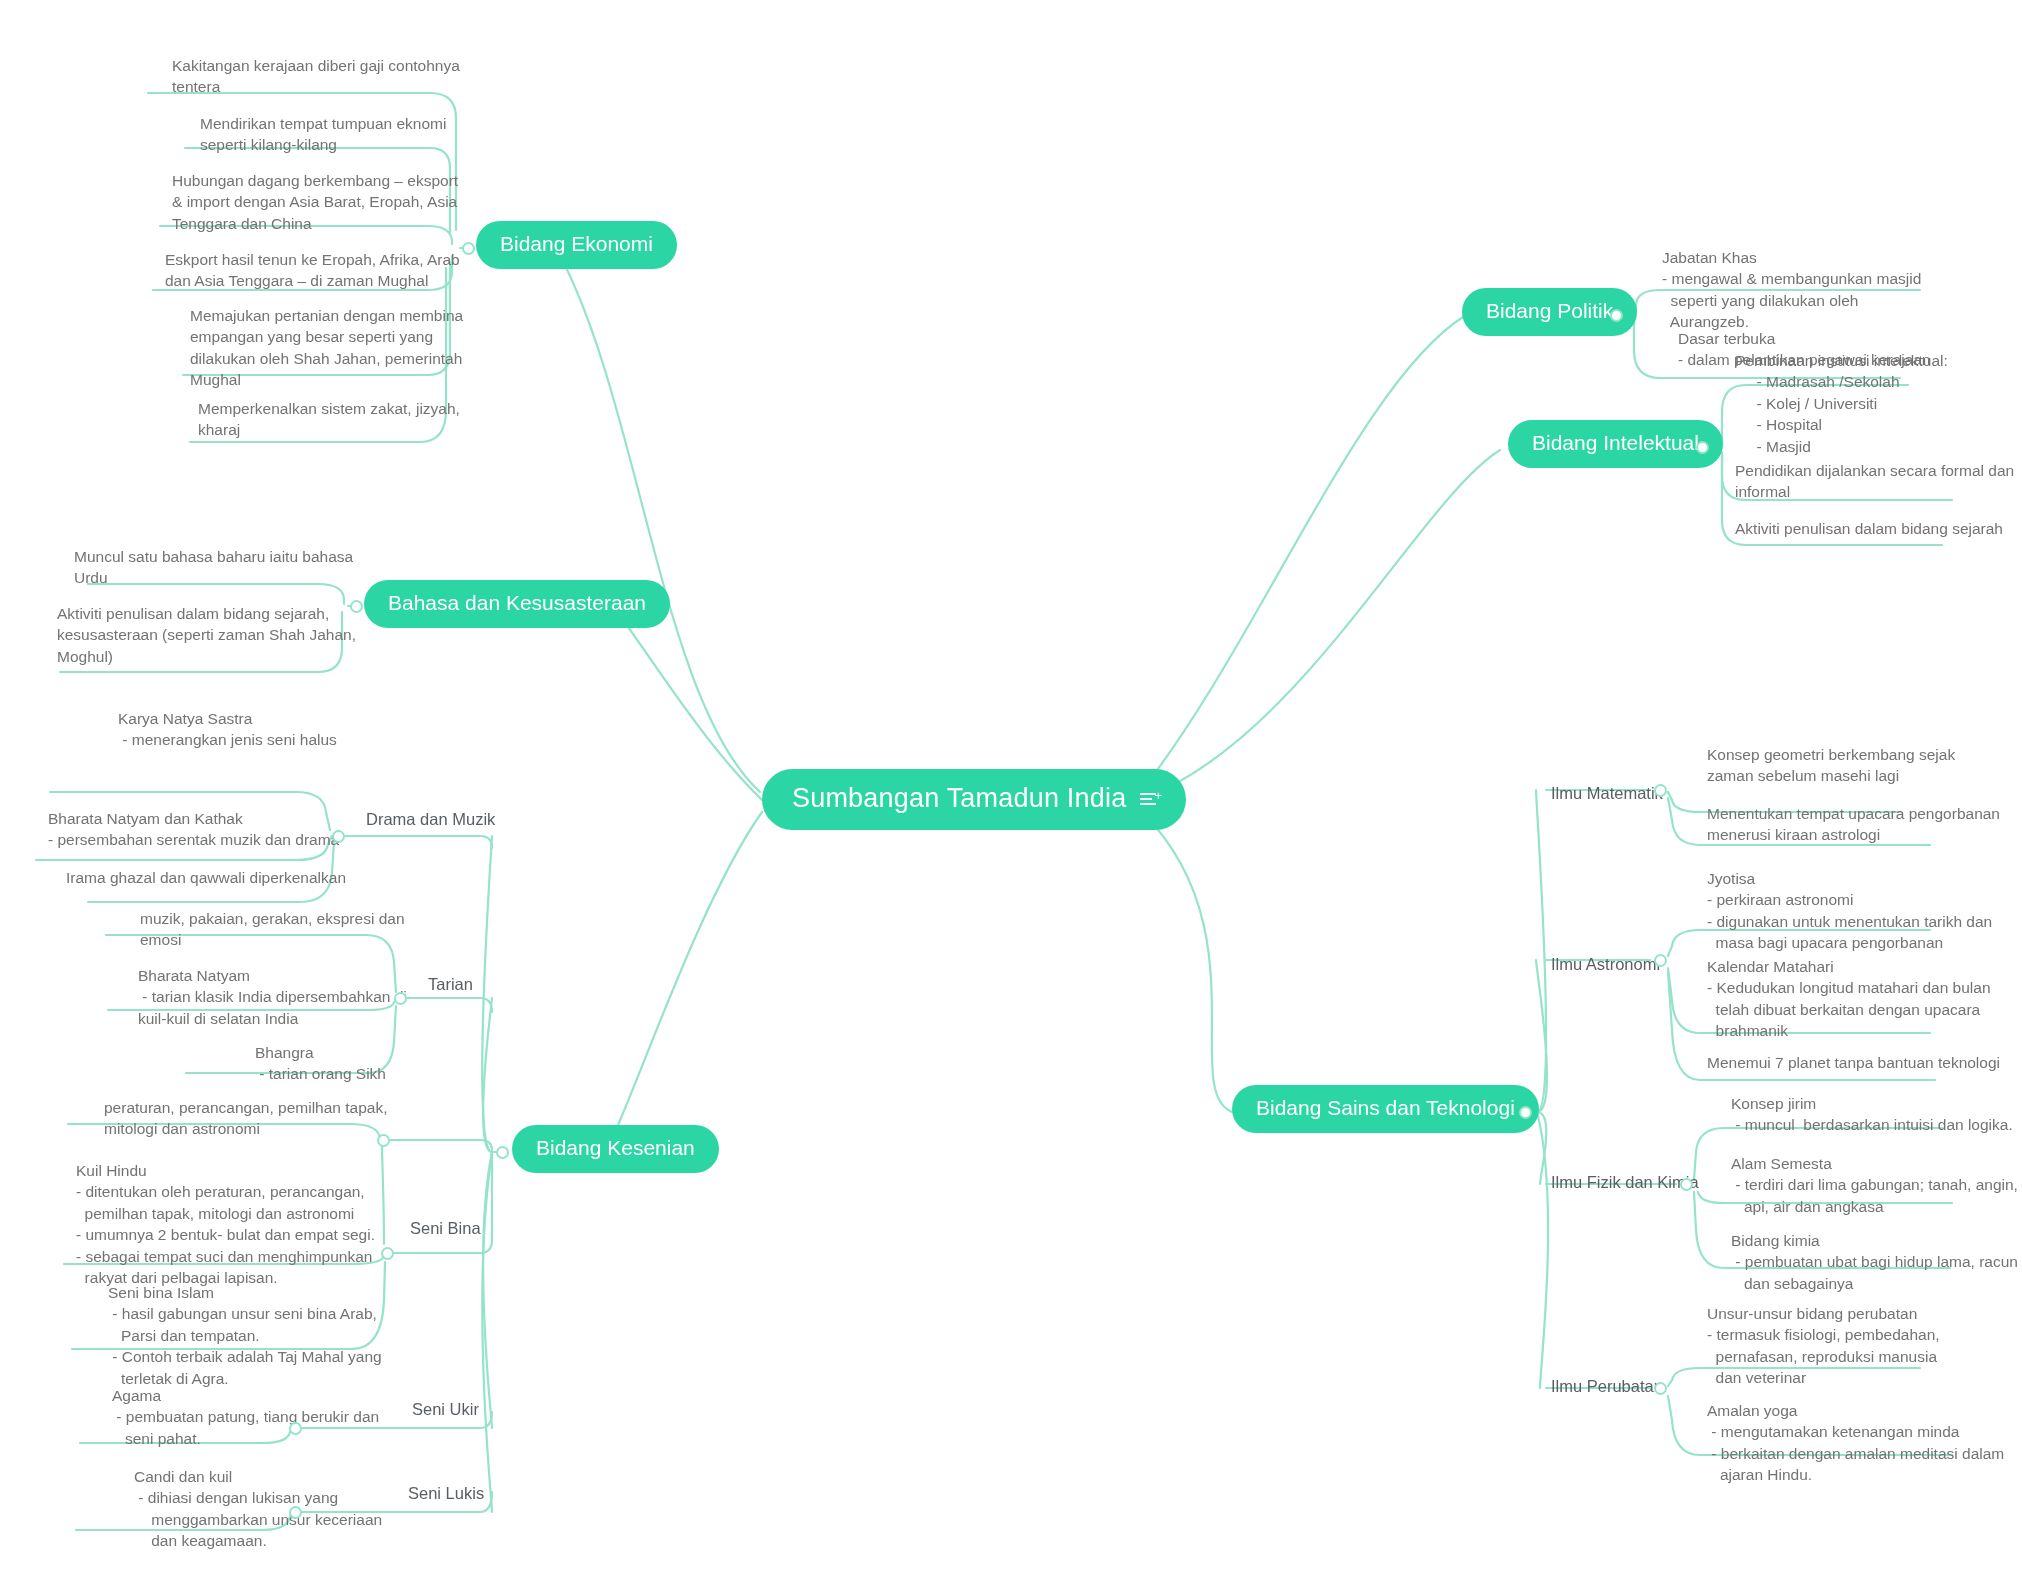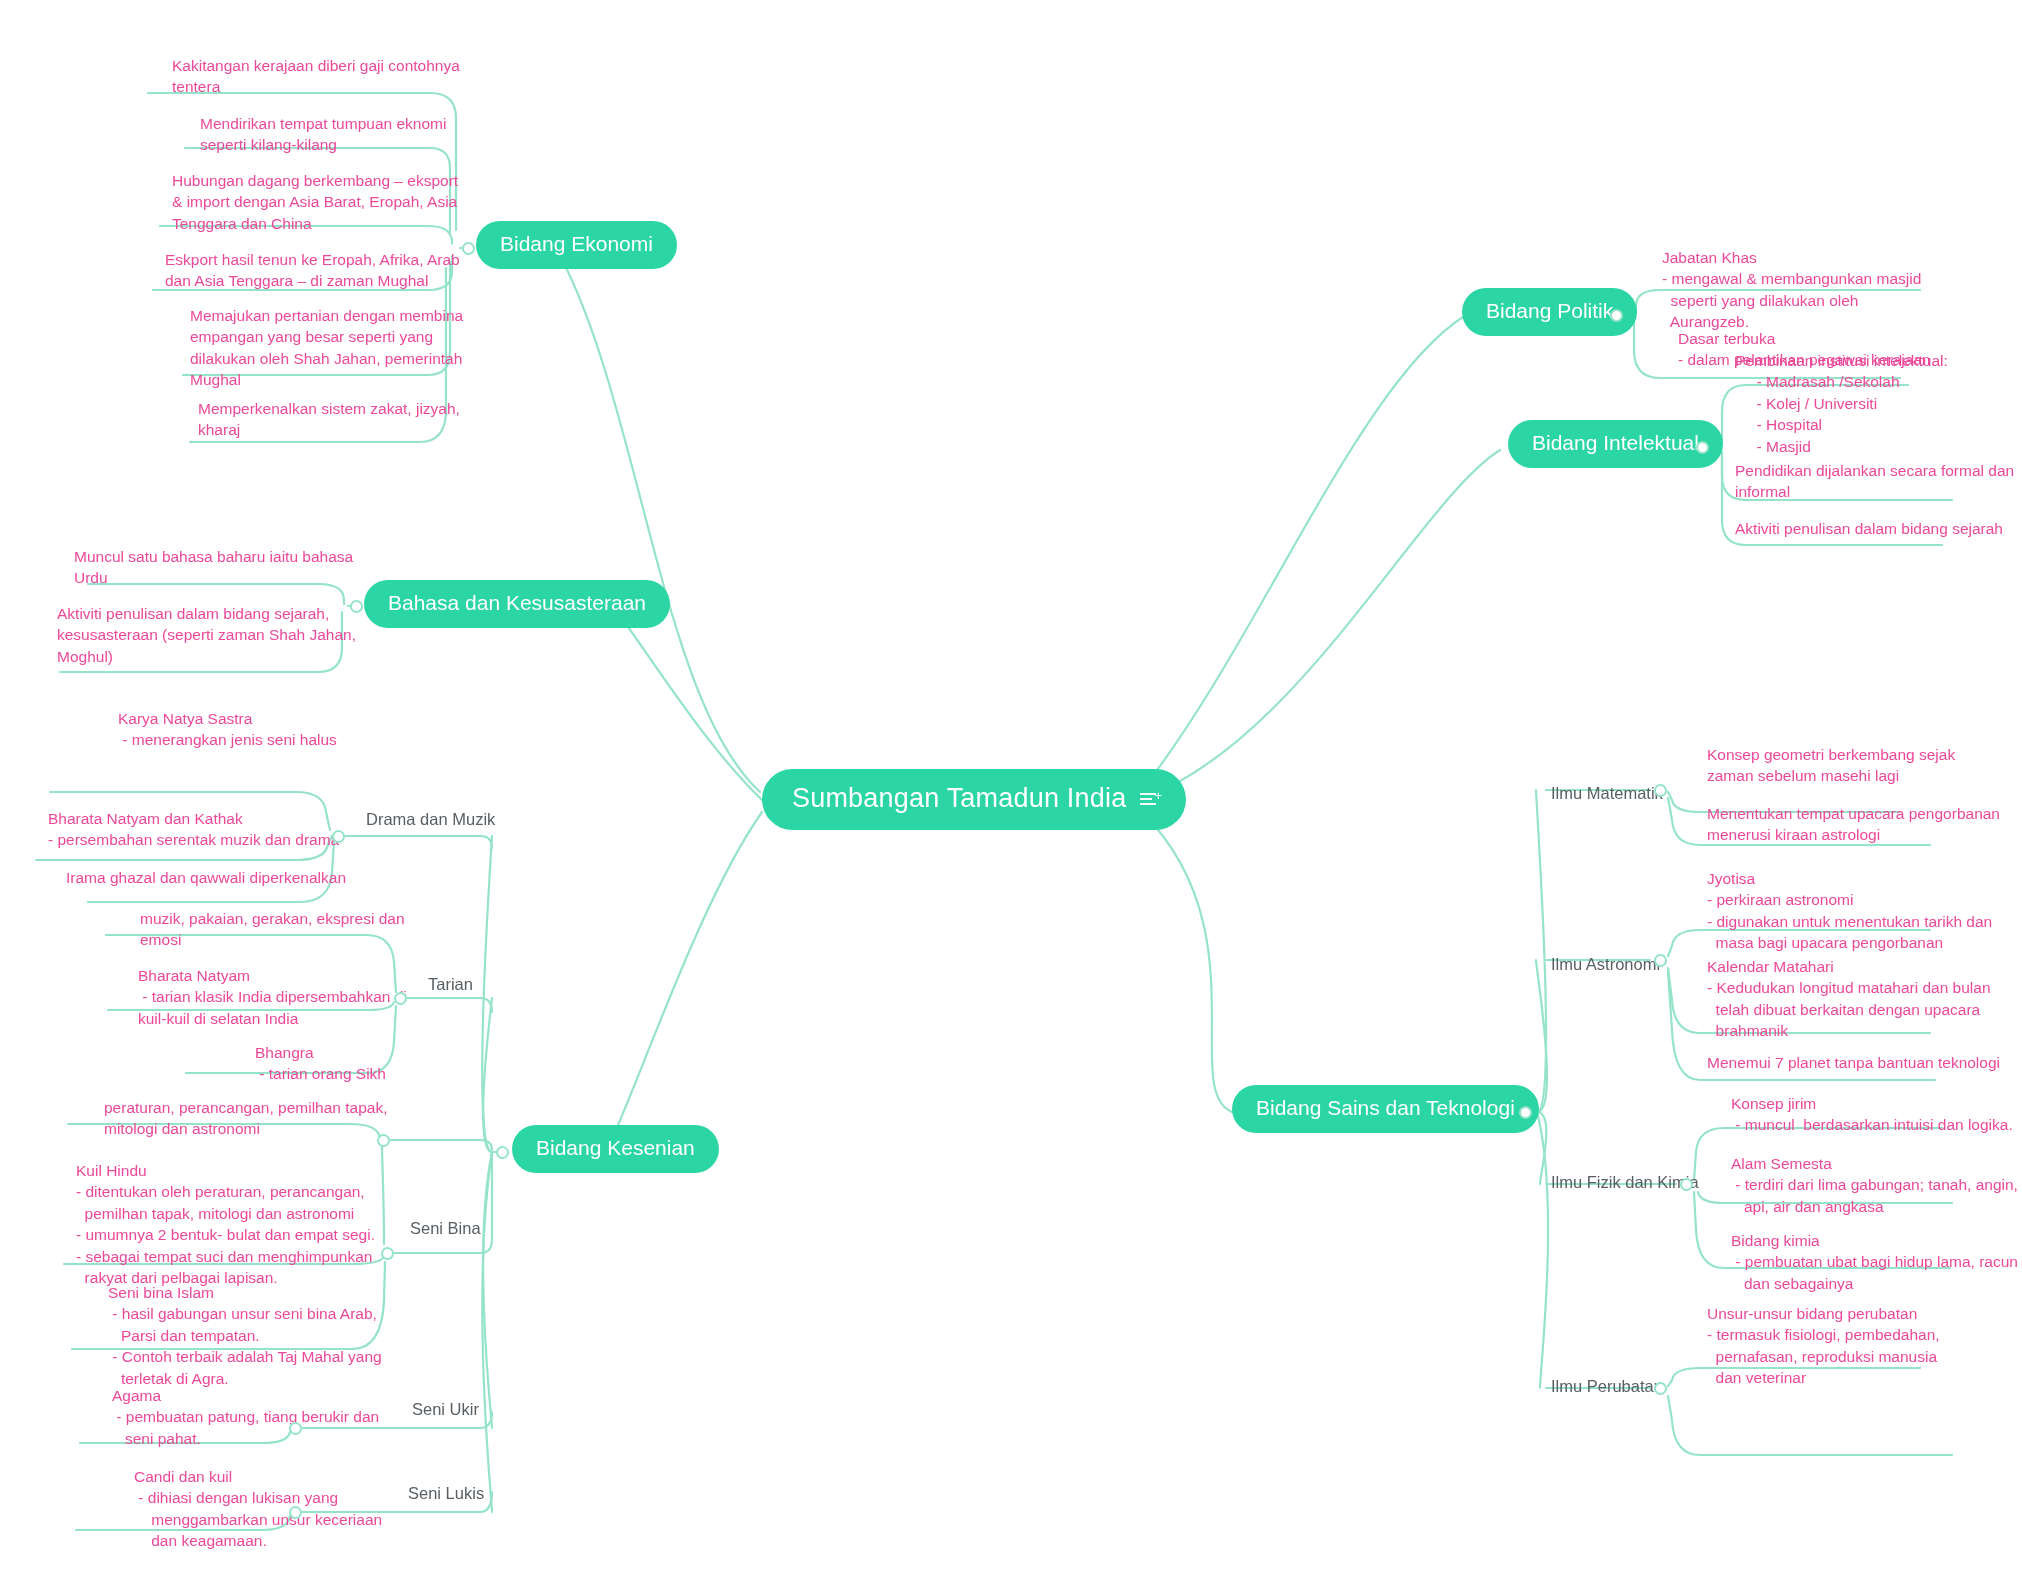--- a/index.html
+++ b/index.html
@@ -62,21 +62,21 @@
   .sub-label {
     position: absolute;
     color: #585e63;
     font-size: 16.5px;
     white-space: nowrap;
     z-index: 3;
   }
   
   .leaf {
     position: absolute;
-    color: #ec4899;
+    color: #737373;
     font-size: 15.5px;
     line-height: 1.38;
     white-space: pre;
     z-index: 2;
   }
   
   .dot {
     position: absolute;
     width: 13px; height: 13px;
     border-radius: 50%;
@@ -327,14 +327,18 @@
  - terdiri dari lima gabungan; tanah, angin,
    api, air dan angkasa</div>
   <div class="leaf" style="left:1731px; top:1230px;">Bidang kimia
  - pembuatan ubat bagi hidup lama, racun
    dan sebagainya</div>
 
   <div class="leaf" style="left:1707px; top:1303px;">Unsur-unsur bidang perubatan
 - termasuk fisiologi, pembedahan,
   pernafasan, reproduksi manusia
   dan veterinar</div>
+  <div class="leaf" style="left:1707px; top:1400px;">Amalan yoga
+ - mengutamakan ketenangan minda
+ - berkaitan dengan amalan meditasi dalam
+   ajaran Hindu.</div>
 
 </div>
 
 </body></html>

